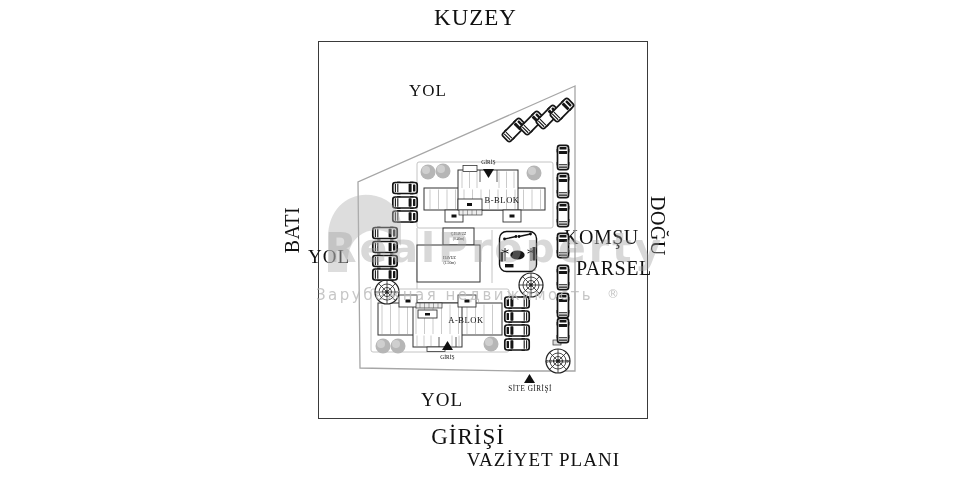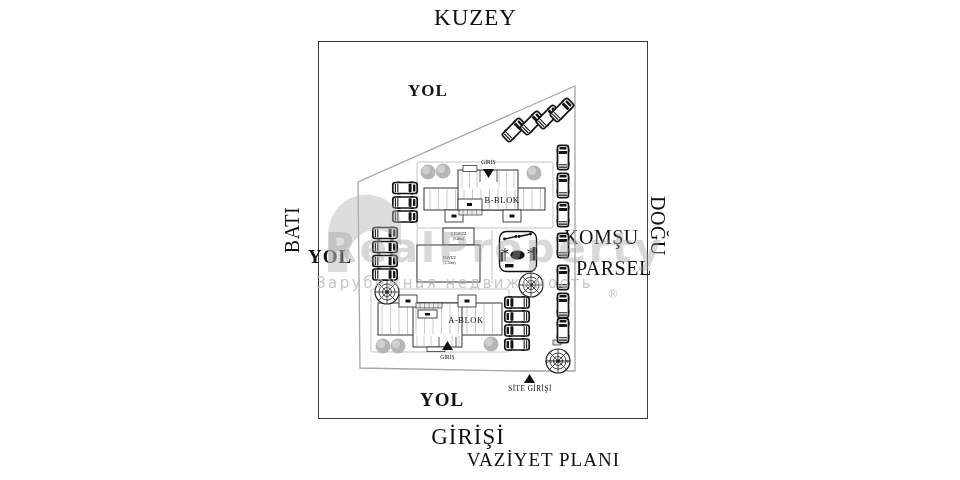--- a/index.html
+++ b/index.html
@@ -3,21 +3,21 @@
 <meta charset="utf-8">
 <style>
   html,body{margin:0;padding:0;background:#fff;}
   .canvas{position:relative;width:825px;height:480px;background:#ffffff;overflow:hidden;
           font-family:"Liberation Serif","DejaVu Serif",serif;color:#111;}
   .abs{position:absolute;line-height:1;}
   .plan-border{position:absolute;left:318px;top:41px;width:328px;height:376px;
                border:1.6px solid #3a3a3a;background:#fff;}
   .big-label{font-size:23px;letter-spacing:1px;text-align:center;}
   .mid-label{font-size:20px;letter-spacing:.5px;}
-  .yol{font-size:19px;letter-spacing:1px;font-weight:bold;}
+  .yol{font-size:19px;letter-spacing:1px;}
   .rot-l{transform:rotate(-90deg);}
   .rot-r{transform:rotate(90deg);}
   .planlayer{position:absolute;left:0;top:0;pointer-events:none;}
   svg text{font-family:"Liberation Serif","DejaVu Serif",serif;fill:#111;}
   .wm{pointer-events:none;}
   .wm-brand{font-family:"DejaVu Sans","Liberation Sans",sans-serif;font-weight:bold;
             font-size:41px;letter-spacing:3px;color:#9f9f9f;opacity:.40;}
   .wm-sub{font-family:"DejaVu Sans","Liberation Sans",sans-serif;font-size:15px;
           letter-spacing:2.5px;color:#b9b9b9;opacity:.8;}
   .wm-reg{font-family:"DejaVu Sans","Liberation Sans",sans-serif;font-size:12px;color:#b9b9b9;opacity:.85;}
@@ -188,16 +188,16 @@
       <text x="447.5" y="358.5" font-size="5.5" text-anchor="middle">GİRİŞ</text>
       <path d="M524,383 L535,383 L529.5,374 Z" fill="#111"></path>
       <text x="530" y="391" font-size="7.2" letter-spacing="0.5" text-anchor="middle">SİTE GİRİŞİ</text>
     </g>
   </svg>
 
   <svg class="abs wm" style="left:0;top:0;opacity:.45;" width="960" height="480" viewBox="0 0 960 480">
     <path d="M328,272 L328,238 C328,206 352,190 376,196 C392,200 400,211 401,224 L401,246 C392,228 371,226 359,236 C349,244 347,256 347,272 Z" fill="#b4b4b4"></path>
   </svg>
   <div class="abs wm wm-brand" style="left:318px;top:228px;margin-left:7px;">RealProperty</div>
-  <div class="abs wm wm-sub" style="left:316px;top:276px;">Зарубежная недвижимость</div>
+  <div class="abs wm wm-sub" style="left:316px;top:288px;">Зарубежная недвижимость</div>
   <div class="abs wm wm-reg" style="left:607px;top:288px;">®</div>
 
 </div>
 
 </body></html>

